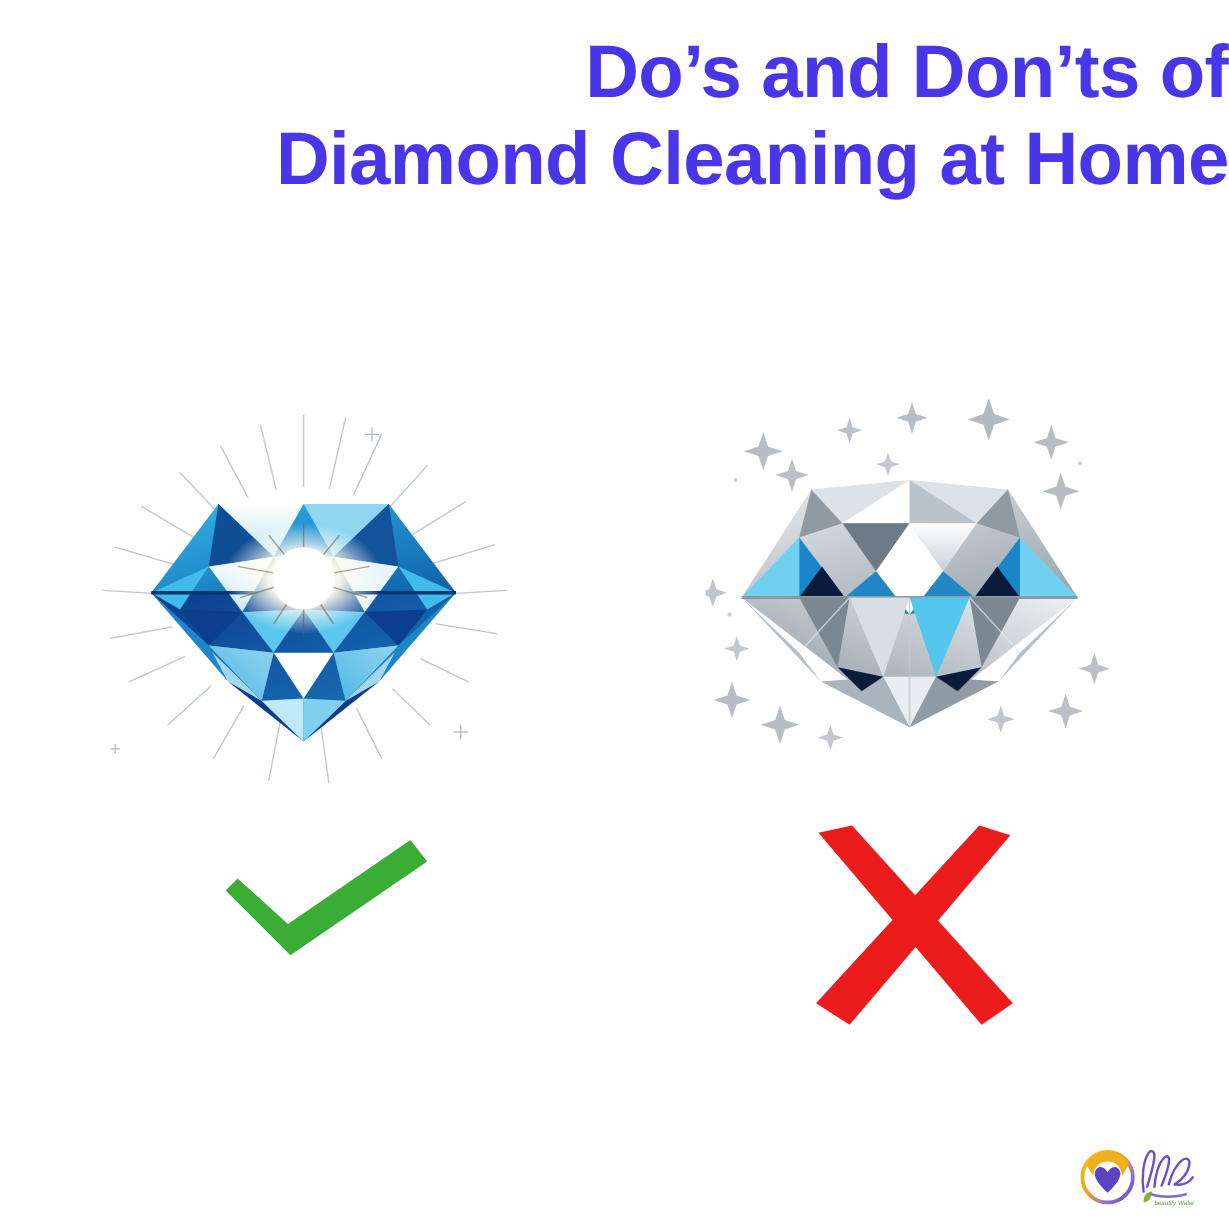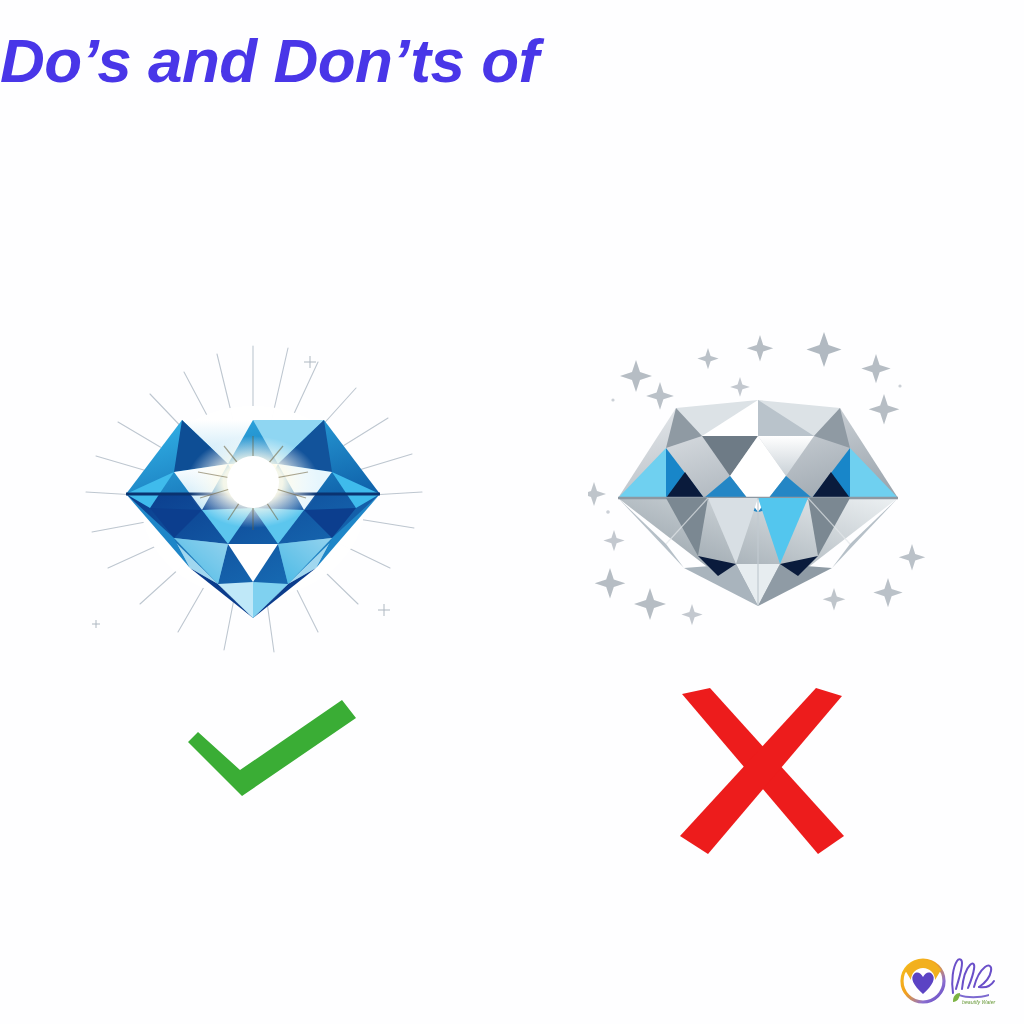--- a/index.html
+++ b/index.html
@@ -12,23 +12,22 @@
   #poster {
     position:relative;
     width:1024px; height:1024px;
     background:#fefeff;
   }
 
   
   .title-block {
     position:absolute;
     top:28px; left:0; width:1024px;
-    text-align:left;
+    text-align:right;
     user-select:none;
-    font-style:italic;
   }
   .title-line {
     font-weight:800;
     letter-spacing:-0.5px;
     line-height:1.07;
     white-space:nowrap;
   }
   .title-line-1 { font-size:62px; }
   .title-line-2 { font-size:62px; margin-top:6px; }
 
@@ -62,20 +61,21 @@
     overflow:hidden; clip:rect(0 0 0 0); white-space:nowrap;
   }
 </style>
 </head>
 <body>
 
 <div id="poster" style="background: rgb(254, 254, 255);">
 
   <div class="title-block">
     <div class="title-line title-line-1" style="color: rgb(73, 54, 232);">Do’s and Don’ts of</div>
+    <div class="title-line title-line-2" style="color: rgb(73, 54, 232);">Diamond Cleaning at Home</div>
   </div>
 
   <div class="diamond-wrap diamond-left">
     <svg viewBox="0 0 350 330" xmlns="http://www.w3.org/2000/svg" aria-hidden="true">
       <defs>
         <radialGradient id="glowL" cx="50%" cy="50%" r="50%">
           <stop offset="0%" stop-color="#ffffff" stop-opacity="1"></stop>
           <stop offset="45%" stop-color="#fffceb" stop-opacity="0.95"></stop>
           <stop offset="100%" stop-color="#ffffff" stop-opacity="0"></stop>
         </radialGradient>

